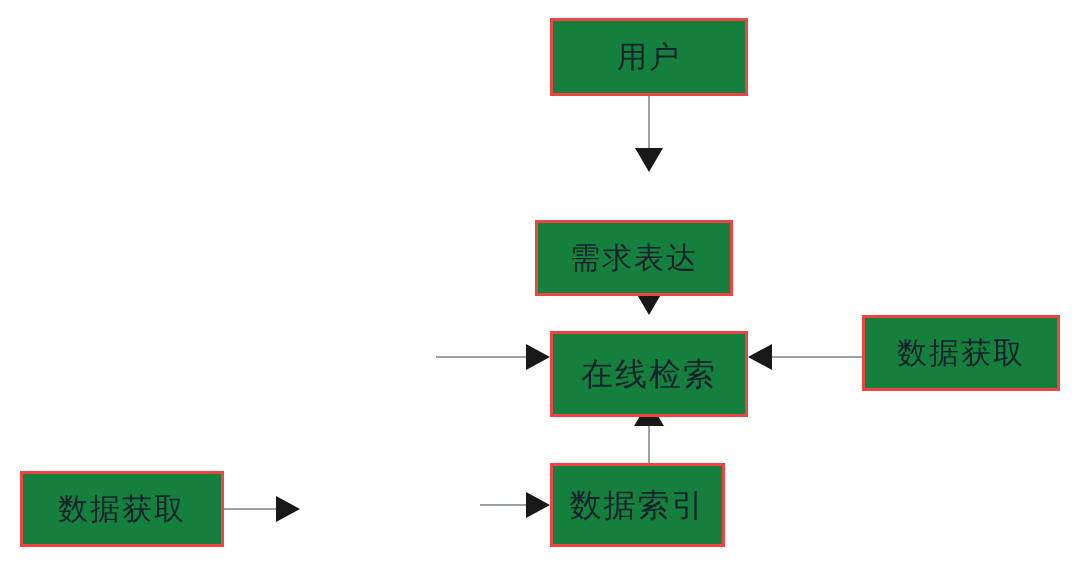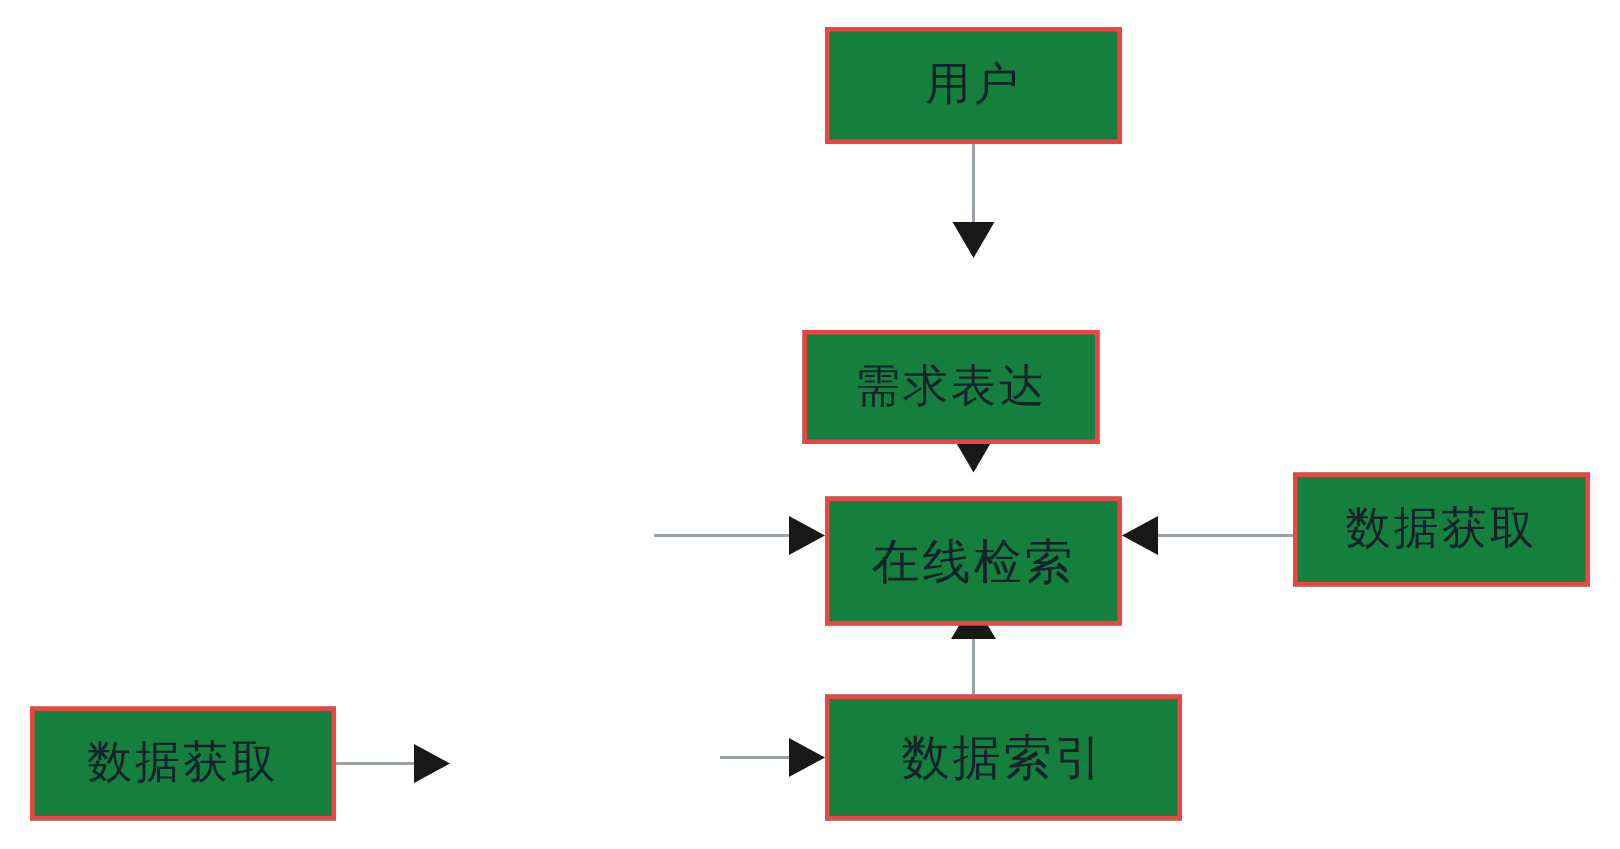--- a/index.html
+++ b/index.html
@@ -107,17 +107,17 @@
 
   <div class="node" style="left:862px;top:315px;width:198px;height:76px;">
     <span class="label">数据获取</span>
   </div>
 
   <div class="node" style="left:20px;top:471px;width:204px;height:76px;">
     <span class="label">数据获取</span>
   </div>
 
 
-  <div class="node big" style="left:550px;top:463px;width:238px;height:84px;">
+  <div class="node big" style="left:550px;top:463px;width:175px;height:84px;">
     <span class="label">数据索引</span>
   </div>
 
 </div>
 
 </body></html>

